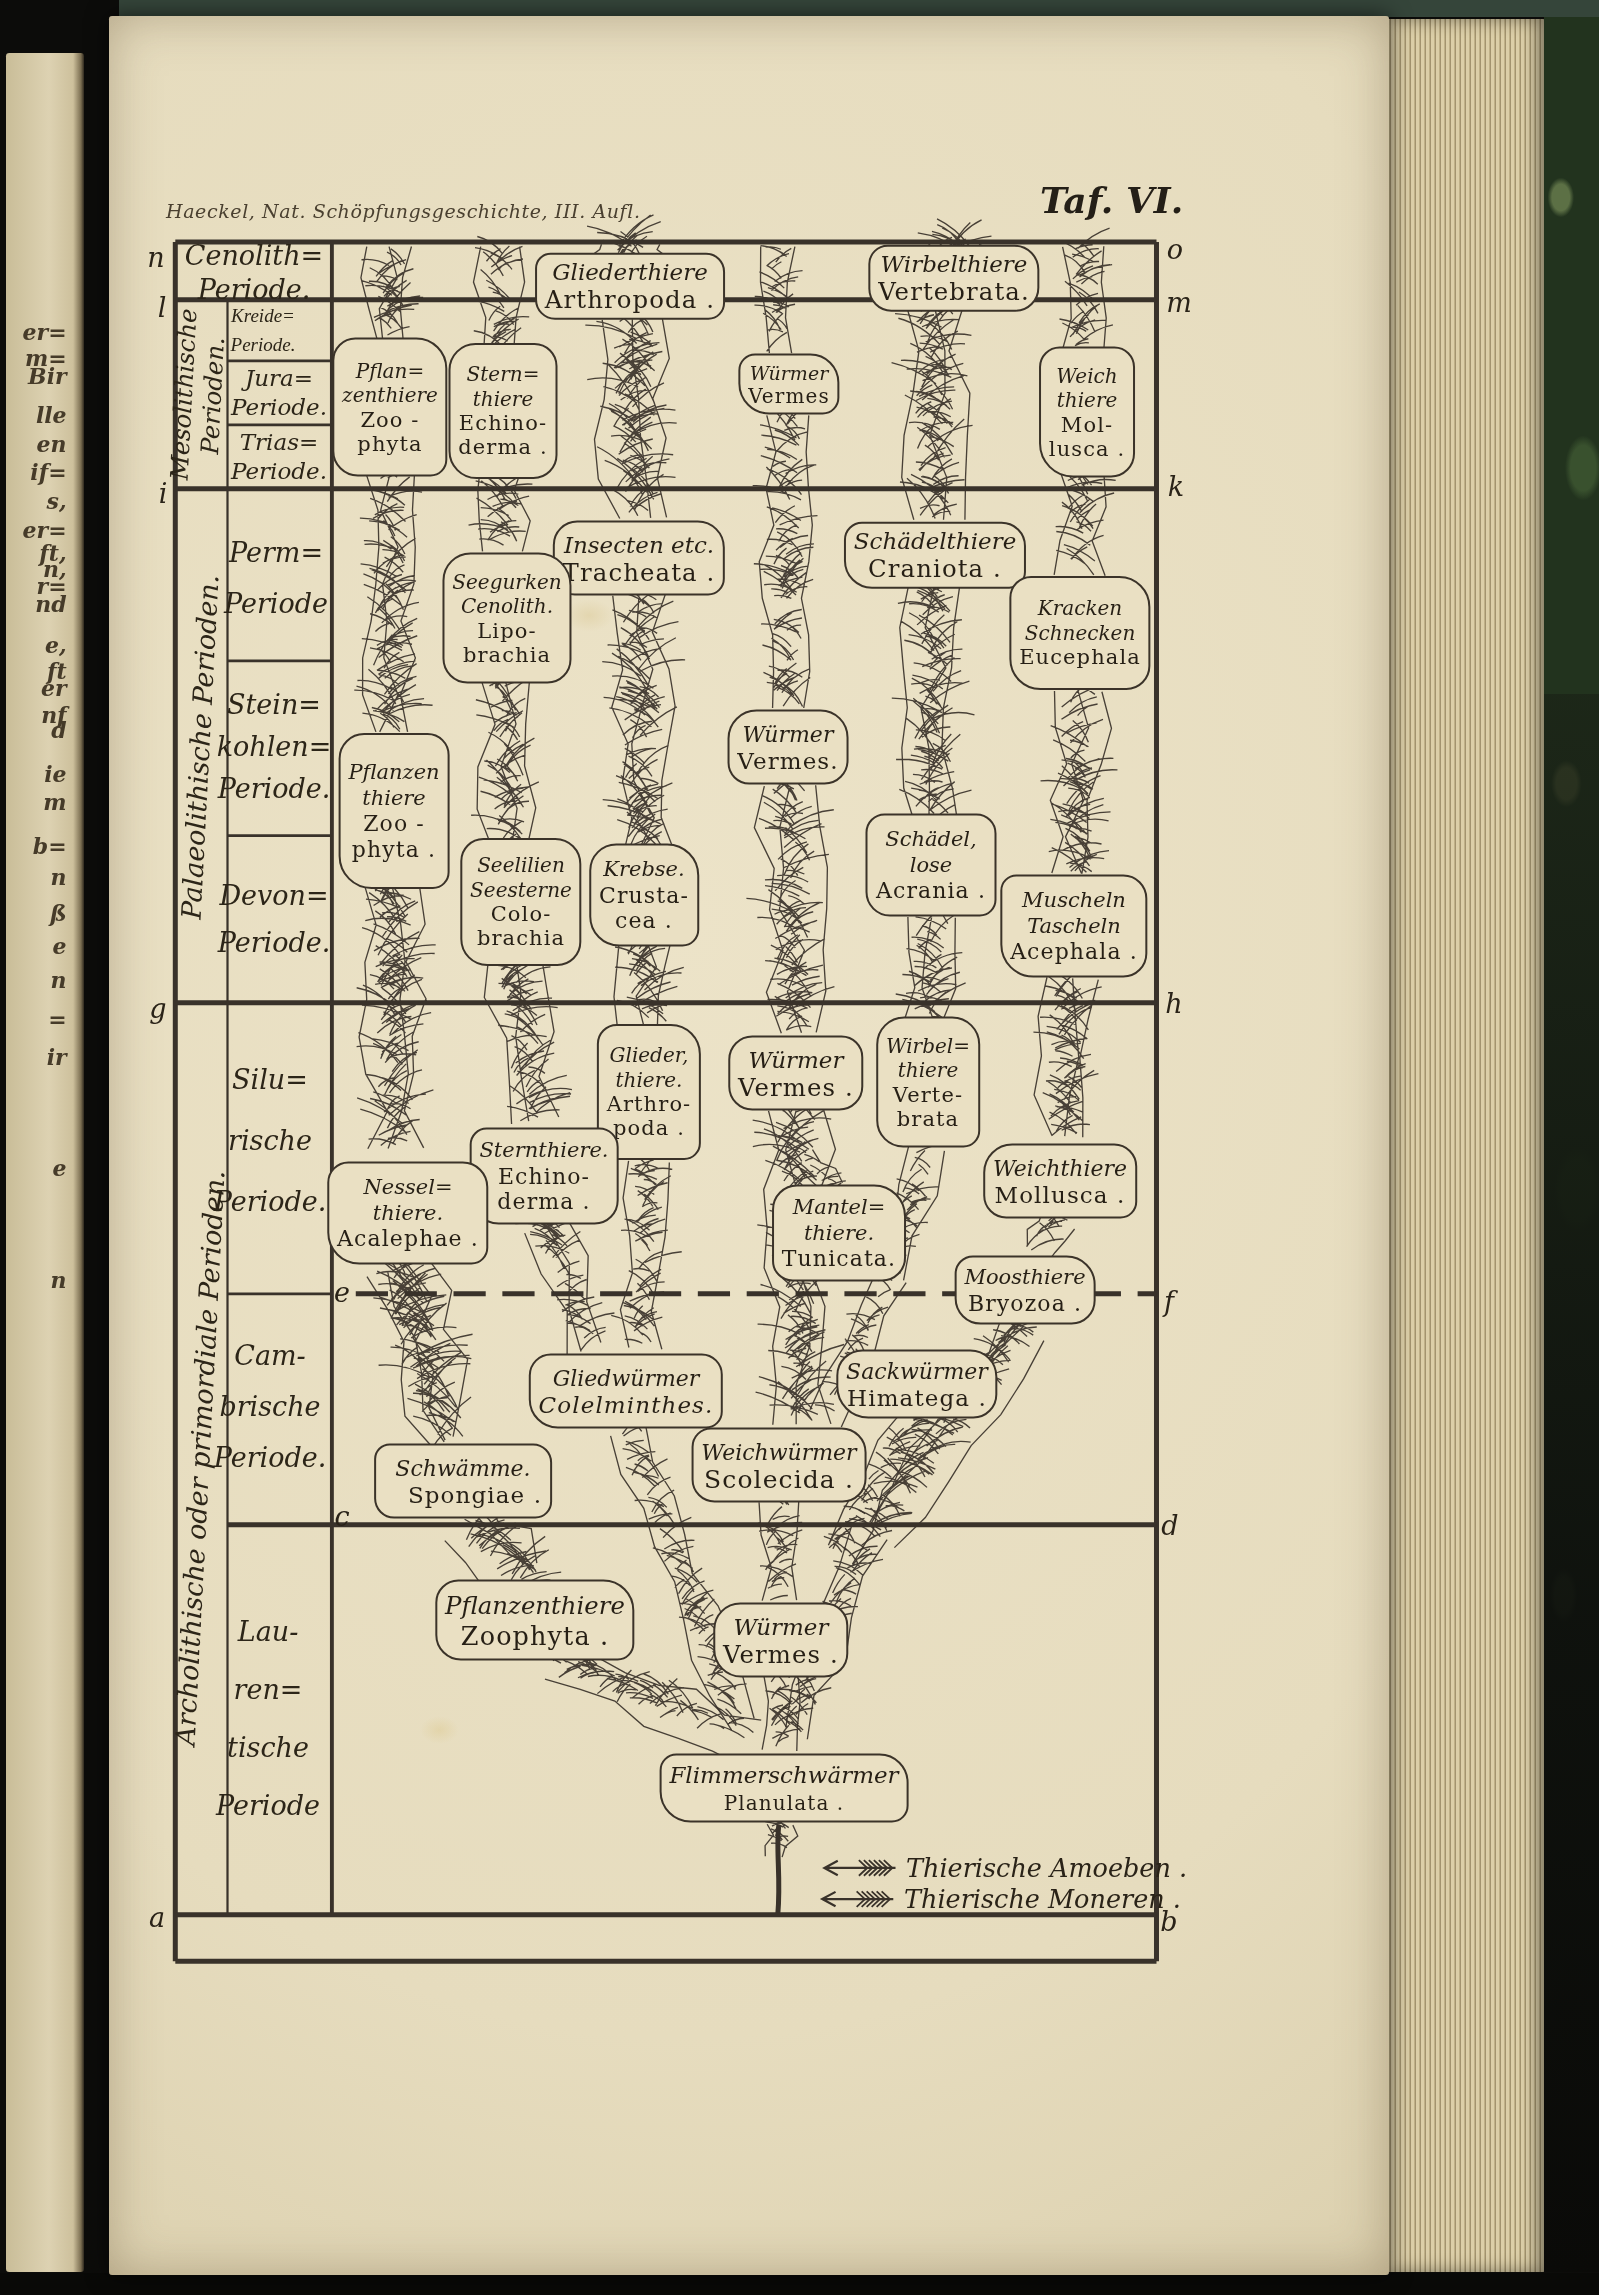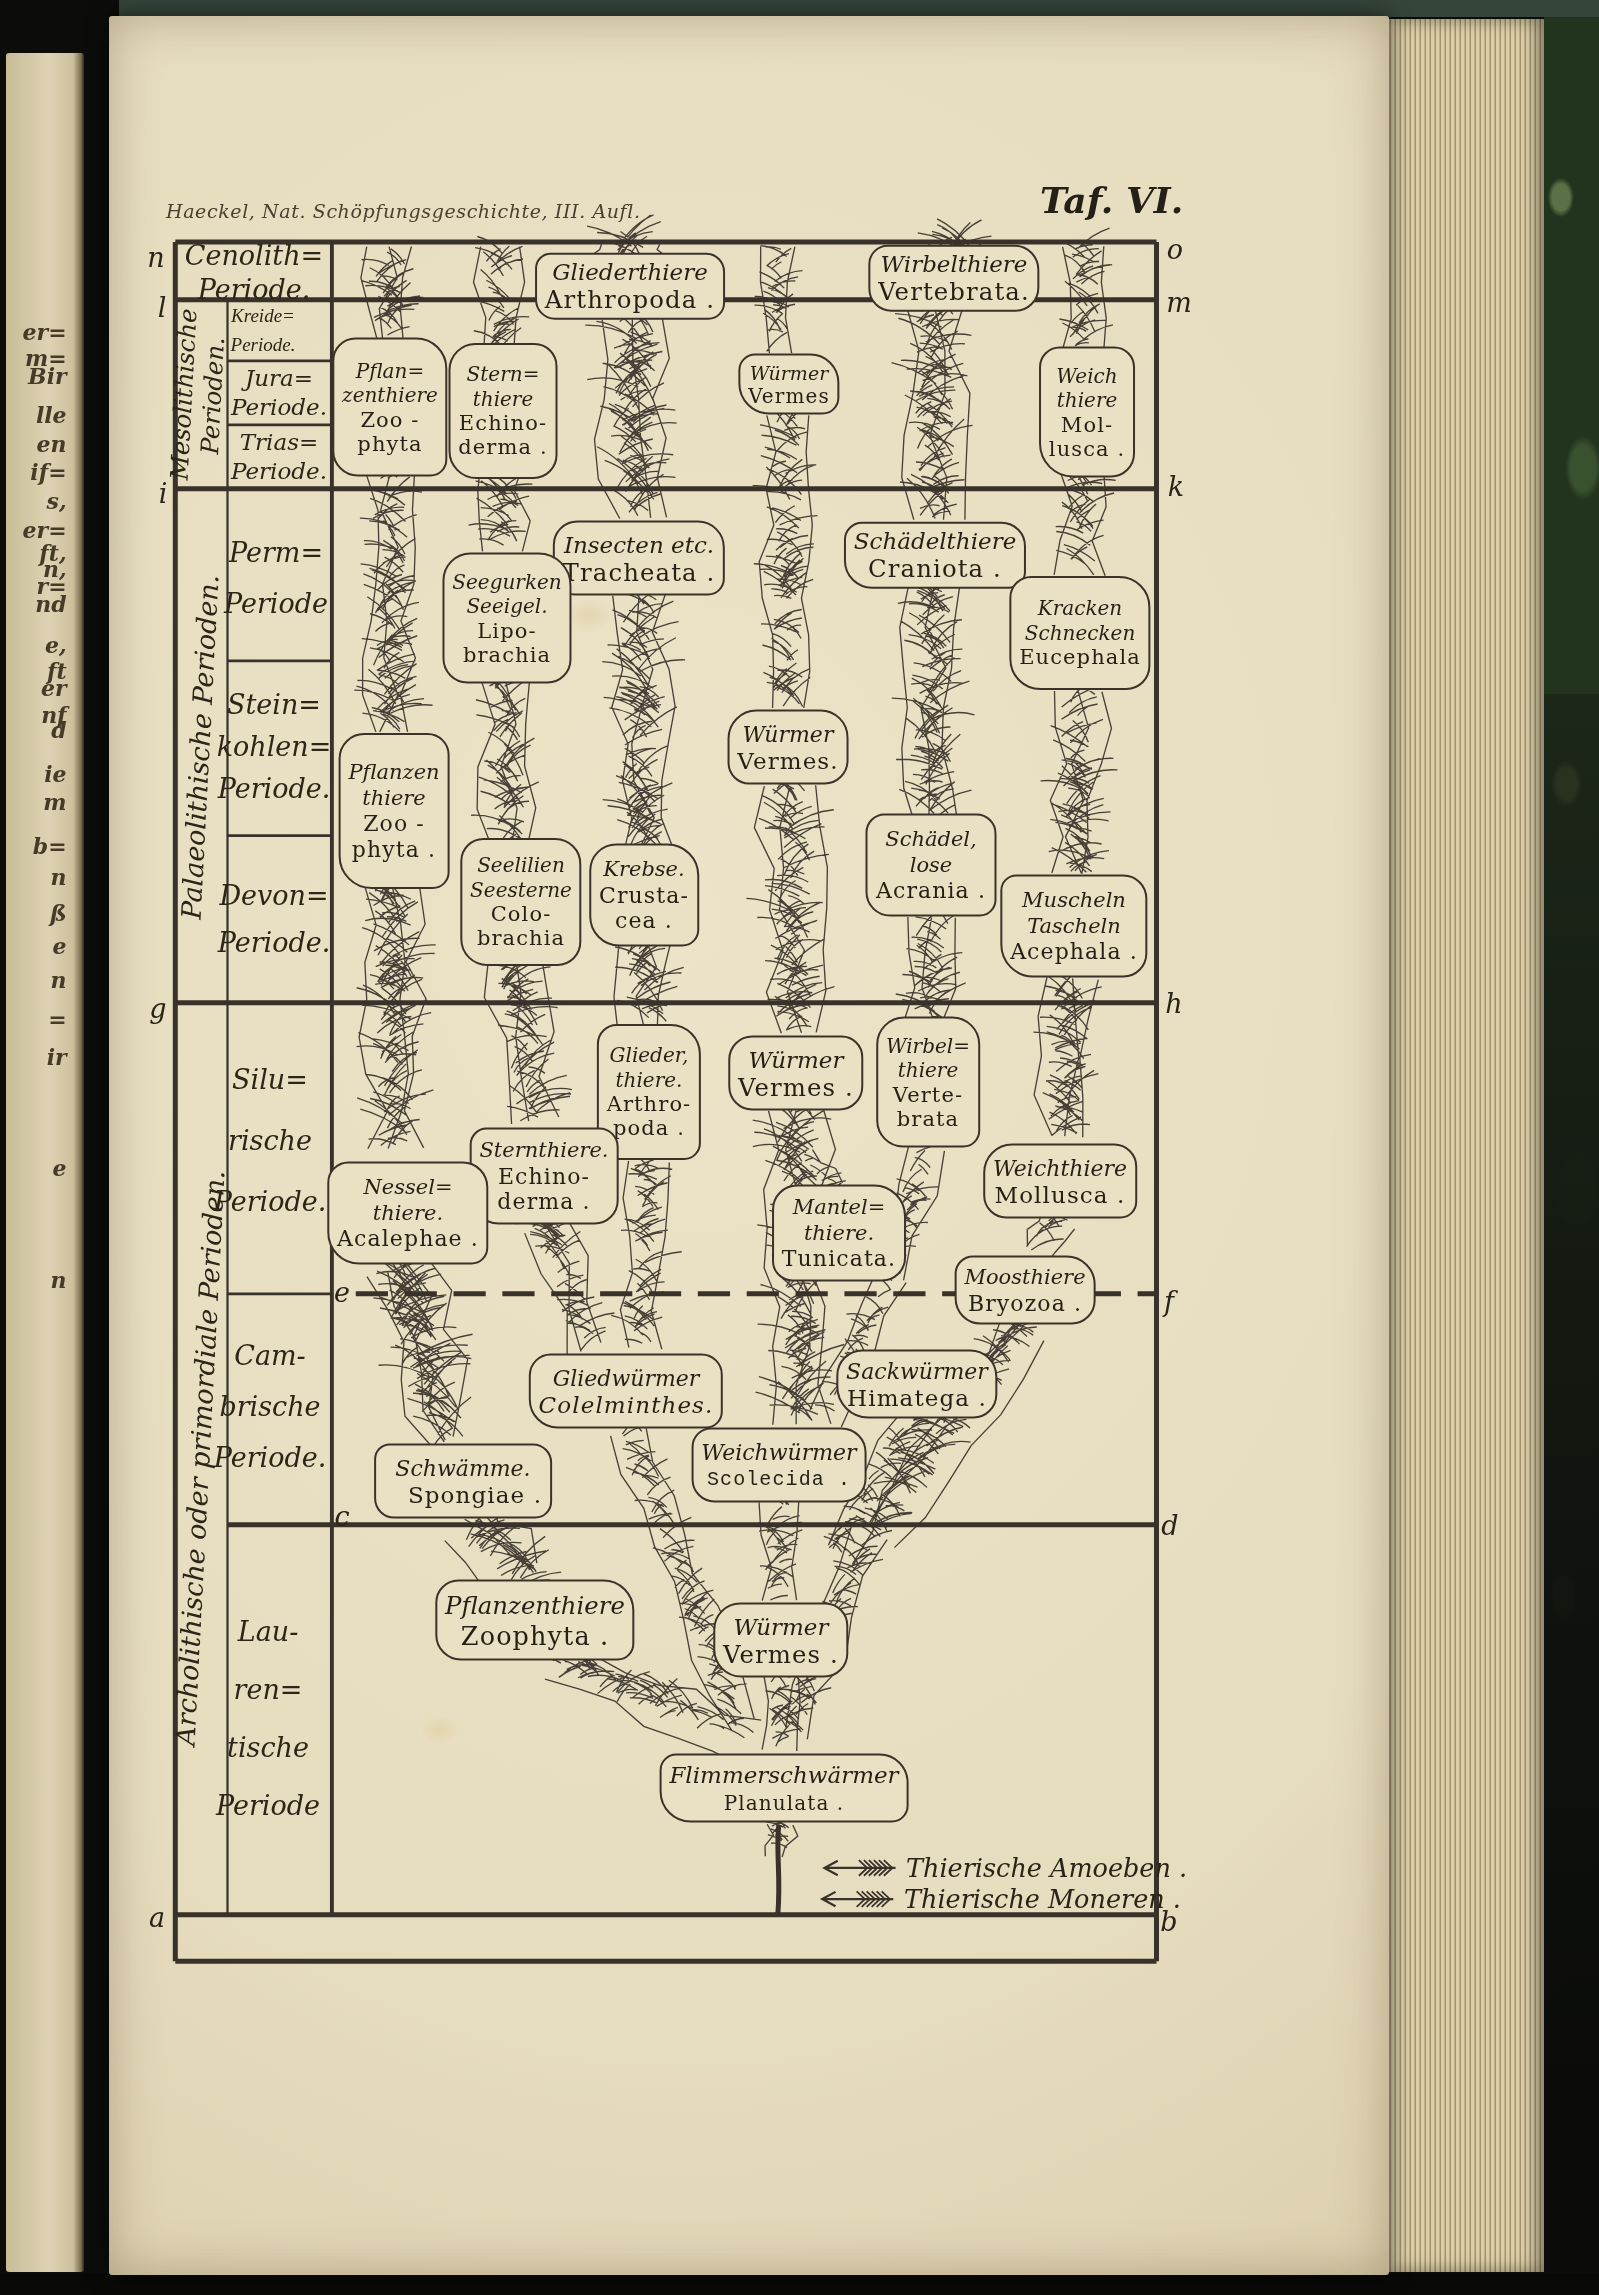--- a/index.html
+++ b/index.html
@@ -206,21 +206,21 @@
         <span class="ln german" style="font-size: 20px; line-height: 24.4px;">thiere</span>
         <span class="ln latin" style="font-size: 21px; line-height: 24.4px;">Mol-</span>
         <span class="ln latin" style="font-size: 21px; line-height: 24.4px;">lusca .</span>
       </div>
       <div class="node" style="left: 639px; top: 558px; min-width: 172px; min-height: 75px; border-radius: 24.4px 27px 16.7px 22px;">
         <span class="ln german" style="font-size: 23px; line-height: 28px;">Insecten etc.</span>
         <span class="ln latin" style="font-size: 24.4px; line-height: 28px;">Tracheata .</span>
       </div>
       <div class="node" style="left: 507px; top: 618px; min-width: 119px; min-height: 131px; border-radius: 28px 33px 24px 25px;">
         <span class="ln german" style="font-size: 20px; line-height: 24.4px;">Seegurken</span>
-        <span class="ln german" style="font-size: 20px; line-height: 24.4px;">Seeigel.</span>
+        <span class="ln german" style="font-size: 20px; line-height: 24.4px;">Cenolith.</span>
         <span class="ln latin" style="font-size: 21px; line-height: 24.4px;">Lipo-</span>
         <span class="ln latin" style="font-size: 21px; line-height: 24.4px;">brachia</span>
       </div>
       <div class="node" style="left: 935px; top: 555px; min-width: 172px; min-height: 64px; border-radius: 18px 24.4px 16.7px 28px;">
         <span class="ln german" style="font-size: 23px; line-height: 28px;">Schädelthiere</span>
         <span class="ln latin" style="font-size: 24.4px; line-height: 28px;">Craniota .</span>
       </div>
       <div class="node" style="left: 1080px; top: 633px; min-width: 125px; min-height: 114px; border-radius: 21.7px 31px 24px;">
         <span class="ln german" style="font-size: 20px; line-height: 24.4px;">Kracken</span>
         <span class="ln german" style="font-size: 20px; line-height: 24.4px;">Schnecken</span>
@@ -303,21 +303,21 @@
       <div class="node" style="left: 917px; top: 1384px; min-width: 139px; min-height: 69px; border-radius: 26px 27px 24px 32px;">
         <span class="ln german" style="font-size: 22px; line-height: 27px;">Sackwürmer</span>
         <span class="ln latin" style="font-size: 23px; line-height: 27px;">Himatega .</span>
       </div>
       <div class="node" style="left: 463px; top: 1481px; min-width: 142px; min-height: 75px; border-radius: 15.6px 19px 16.7px 20px;">
         <span class="ln german" style="font-size: 22px; line-height: 27px;">Schwämme.</span>
         <span class="ln latin" style="font-size: 23px; line-height: 27px; margin-left: 24px;">Spongiae .</span>
       </div>
       <div class="node" style="left: 779px; top: 1465px; min-width: 147px; min-height: 75px; border-radius: 19.4px 25px 24px 23px;">
         <span class="ln german" style="font-size: 22px; line-height: 27px;">Weichwürmer</span>
-        <span class="ln latin" style="font-size: 20px; line-height: 27px; font-family: Liberation Mono, monospace;">Scolecida .</span>
+        <span class="ln latin" style="font-size: 25px; line-height: 27px;">Scolecida .</span>
       </div>
       <div class="node" style="left: 535px; top: 1620px; min-width: 189px; min-height: 81px; border-radius: 23px 31px 16.7px 25.5px;">
         <span class="ln german" style="font-size: 24.4px; line-height: 30px;">Pflanzenthiere</span>
         <span class="ln latin" style="font-size: 25.5px; line-height: 30px;">Zoophyta .</span>
       </div>
       <div class="node" style="left: 781px; top: 1640px; min-width: 125px; min-height: 75px; border-radius: 27px 23px 24px 28px;">
         <span class="ln german" style="font-size: 23px; line-height: 28px;">Würmer</span>
         <span class="ln latin" style="font-size: 24.4px; line-height: 28px;">Vermes .</span>
       </div>
       <div class="node" style="left: 784px; top: 1788px; min-width: 197px; min-height: 69px; border-radius: 16.7px 29px 16.7px 31px;">

